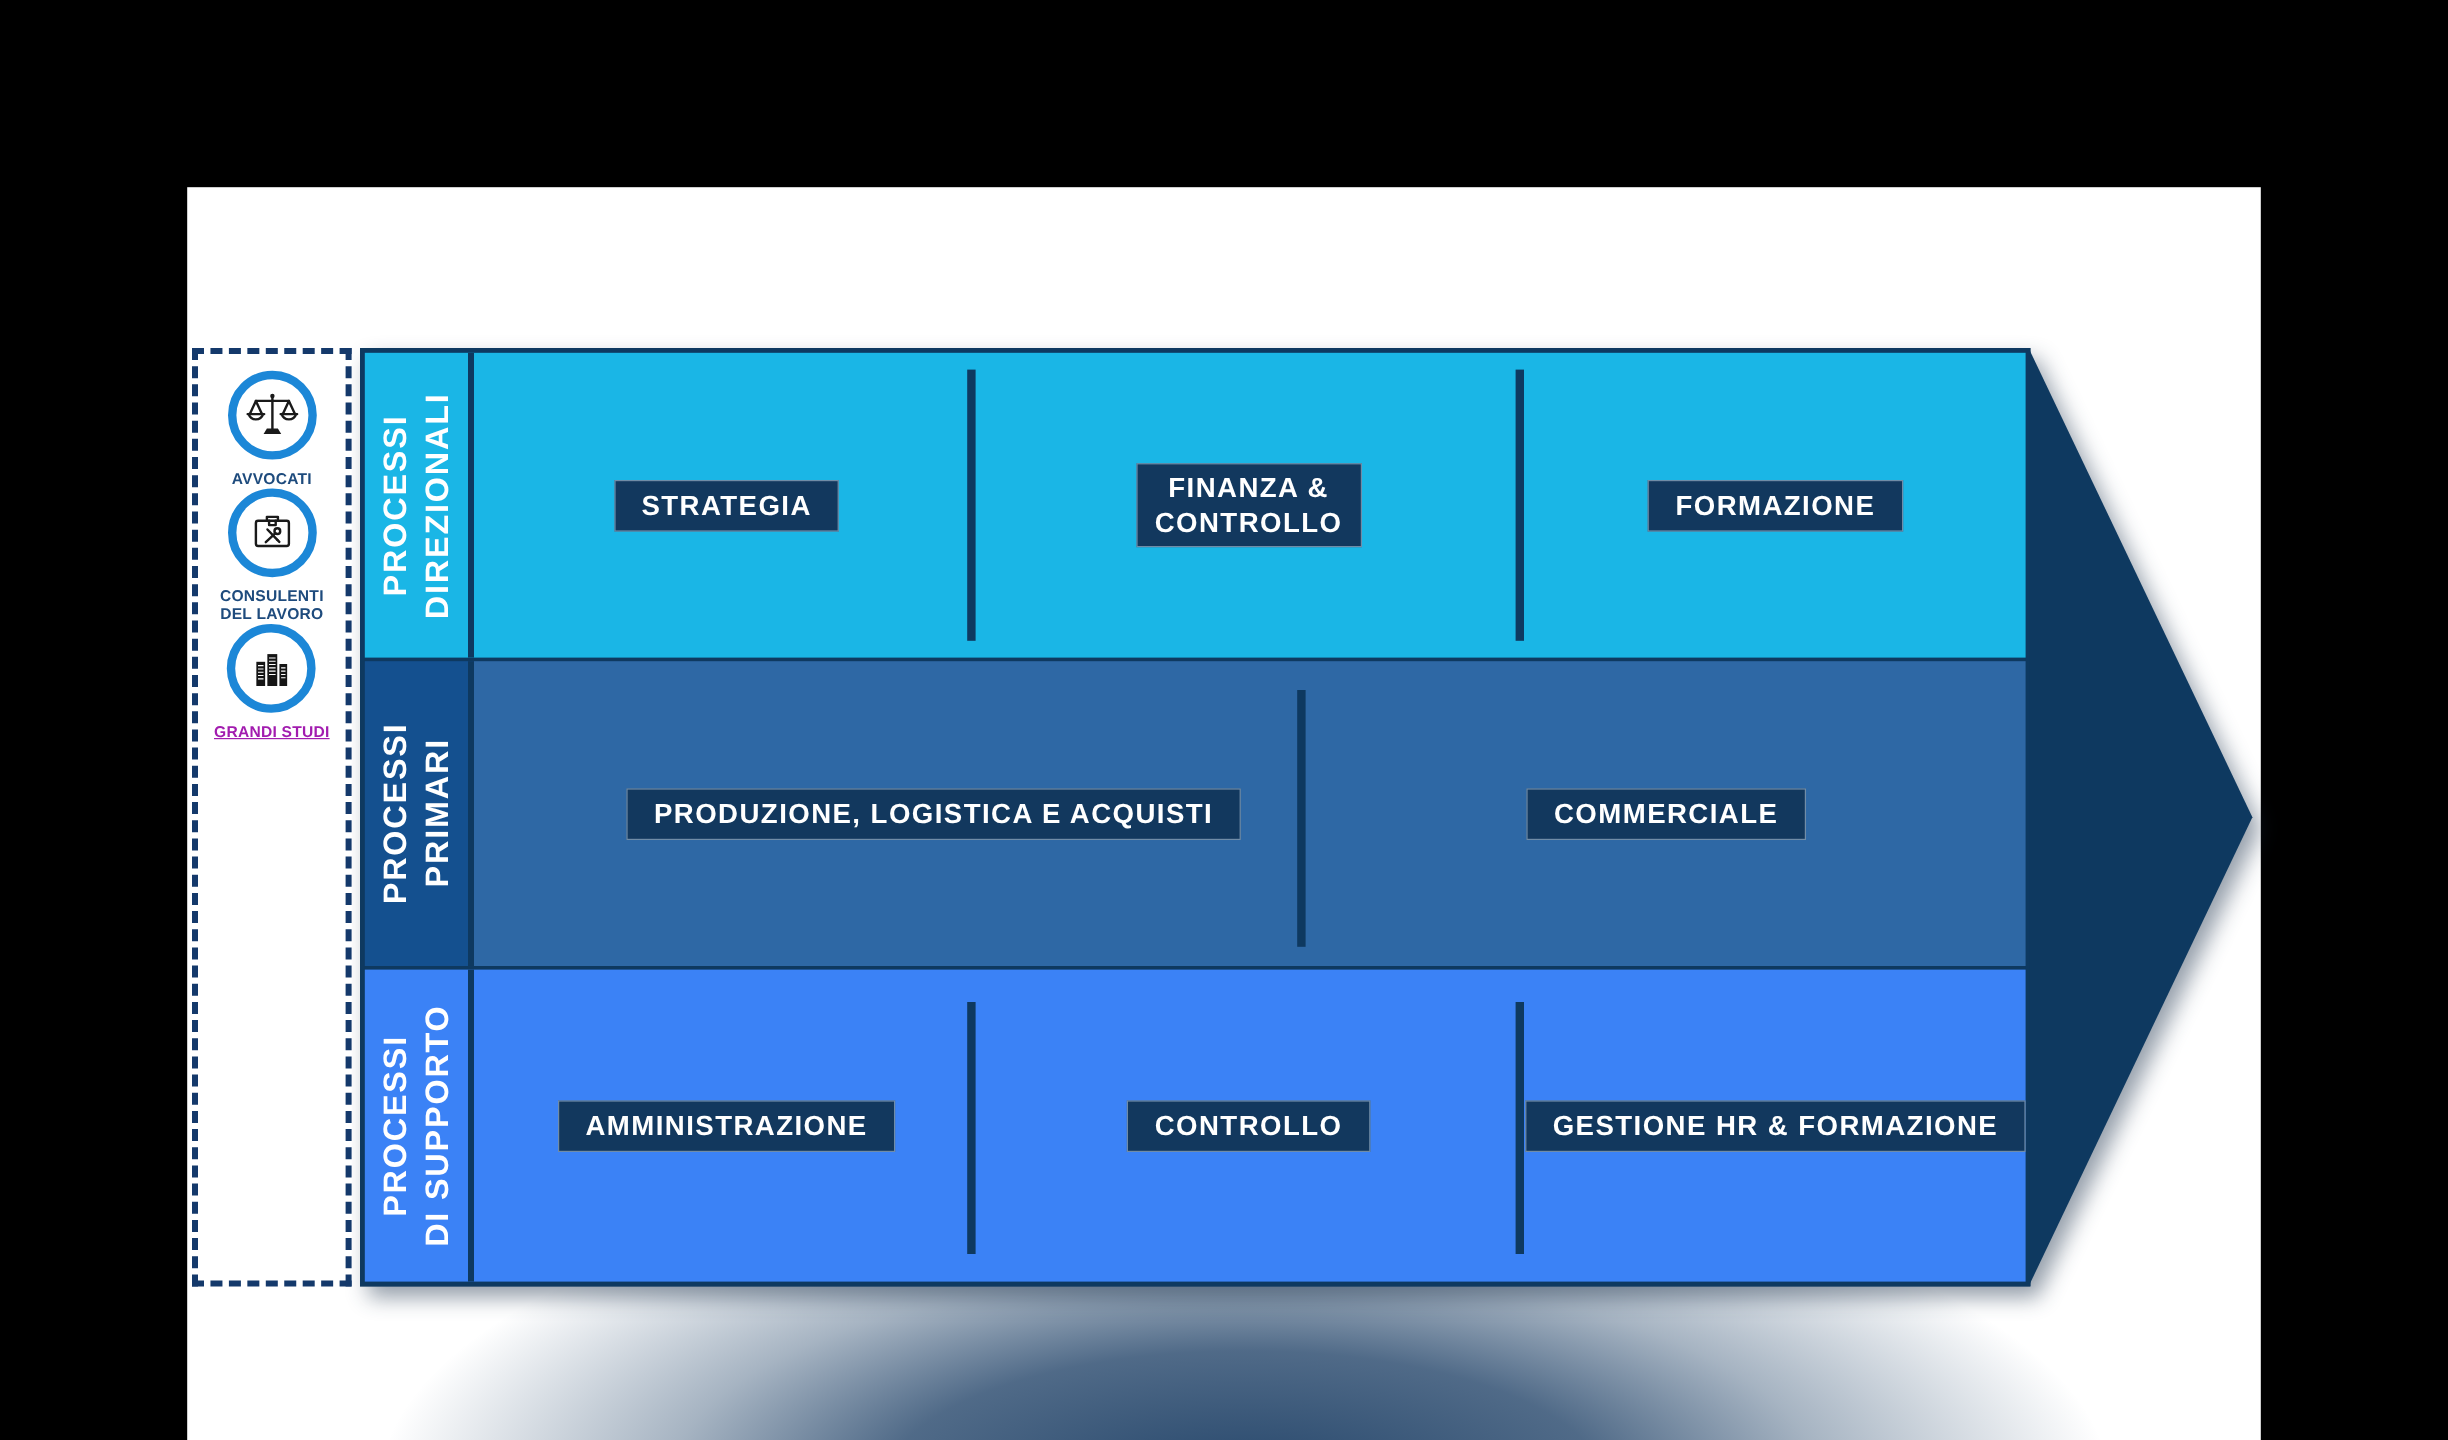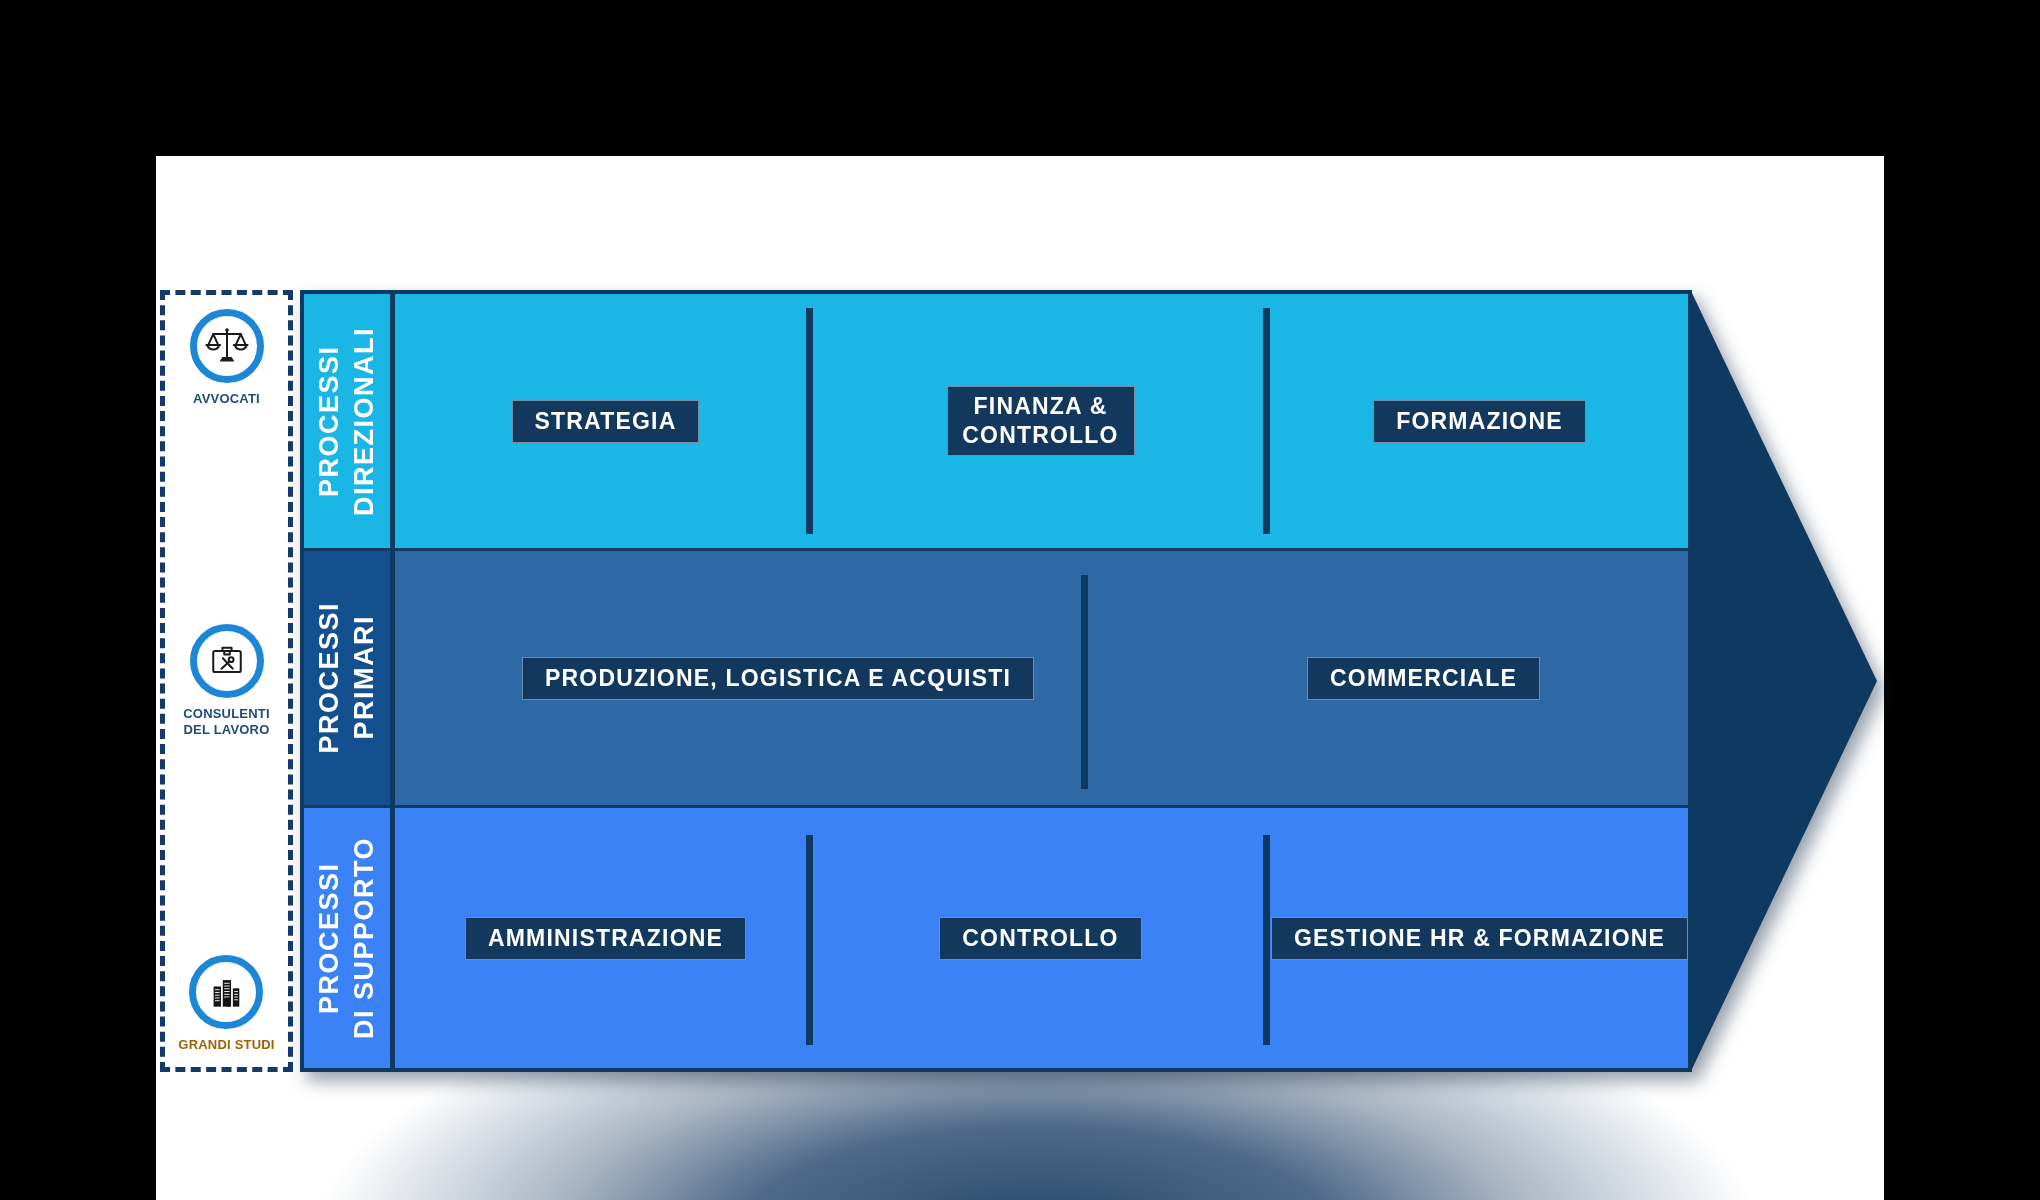--- a/index.html
+++ b/index.html
@@ -10,35 +10,35 @@
   .panel{position:absolute;left:156px;top:156px;width:1728px;height:1044px;background:#fff;}
   .bottom-shadow{
     position:absolute;left:0;right:0;bottom:0;height:330px;pointer-events:none;
     background:radial-gradient(58% 115% at 51% 112%, #24456a 0%, rgba(36,69,106,.8) 30%, rgba(58,88,120,.45) 48%, rgba(255,255,255,0) 72%);
   }
 
   
   .sidebar{
     position:absolute;left:160px;top:290px;width:133px;height:782px;
     border:5px dashed #14396B;box-sizing:border-box;background:#fff;
-    display:flex;flex-direction:column;align-items:center;justify-content:space-between;
+    display:flex;flex-direction:column;align-items:center;
     padding:14px 0;z-index:3;
   }
   .side-item{display:flex;flex-direction:column;align-items:center;gap:8px;text-align:center;}
   .icon-circle{
     width:60px;height:60px;border:7px solid #1C87D7;border-radius:50%;
     background:#fff;display:flex;align-items:center;justify-content:center;flex:none;
   }
   .icon-circle svg{display:block;}
   .side-label{
     font-size:13px;font-weight:bold;color:#1E4B7D;letter-spacing:.2px;
     line-height:1.2;max-width:122px;white-space:nowrap;
   }
   .side-label.wrap{white-space:normal;max-width:112px;}
-  .side-label.orange{color:#a16207;}
+  .side-label.orange{color:#a21caf;text-decoration:underline;}
 
   
   .diagram{
     position:absolute;left:300px;top:290px;width:1578px;height:782px;z-index:2;
     filter:drop-shadow(7px 9px 9px rgba(18,40,66,.45));
   }
   .bands{
     position:absolute;left:0;top:0;width:1392px;height:782px;box-sizing:border-box;
     border:4px solid #0E3960;background:#0E3960;
     display:flex;flex-direction:column;gap:3px;
@@ -70,21 +70,21 @@
     border:1px solid rgba(190,210,228,.55);
   }
   .label-box.two-line{white-space:normal;width:158px;padding:5px 14px;line-height:1.25;}
   .arrow{position:absolute;left:1391px;top:0;width:187px;height:782px;}
 
   
   .cols-3 .c1{left:0;width:421px;}
   .cols-3 .c2{left:421px;width:449px;}
   .cols-3 .c3{left:876px;width:417px;}
   .cols-2 .c1{left:0;width:686px;padding-left:40px;}
-  .cols-2 .c2{left:694px;width:599px;margin-left:35px;}
+  .cols-2 .c2{left:694px;width:599px;}
   .r1 .vdiv{top:14px;height:226px;}
   .r2 .vdiv{top:24px;height:214px;}
   .r3 .vdiv{top:27px;height:210px;}
   .d1{left:411px;}
   .d2{left:868px;}
   .dm{left:686px;}
 </style>
 </head>
 <body>
 

